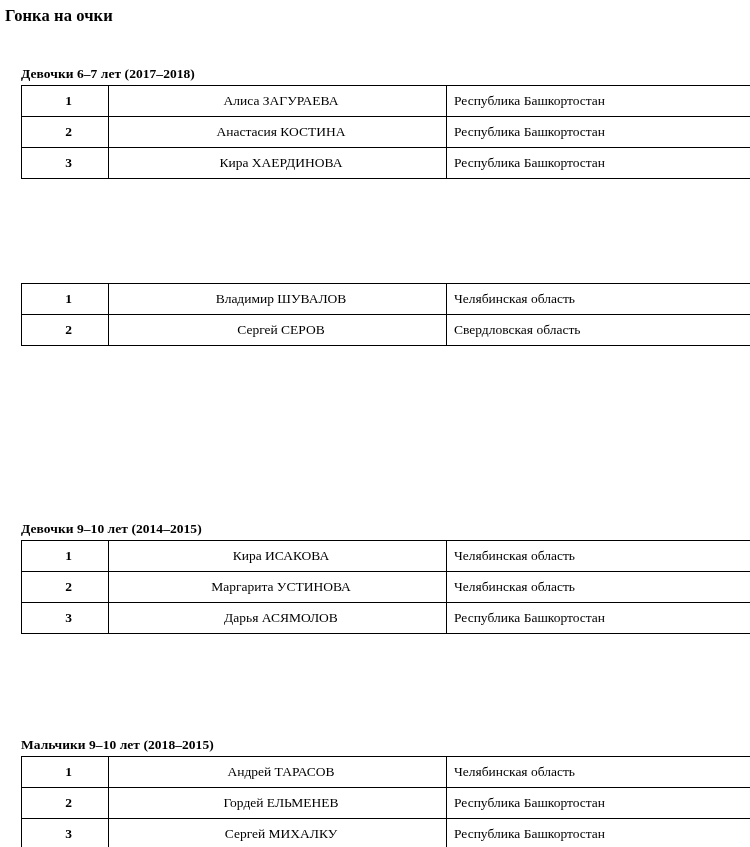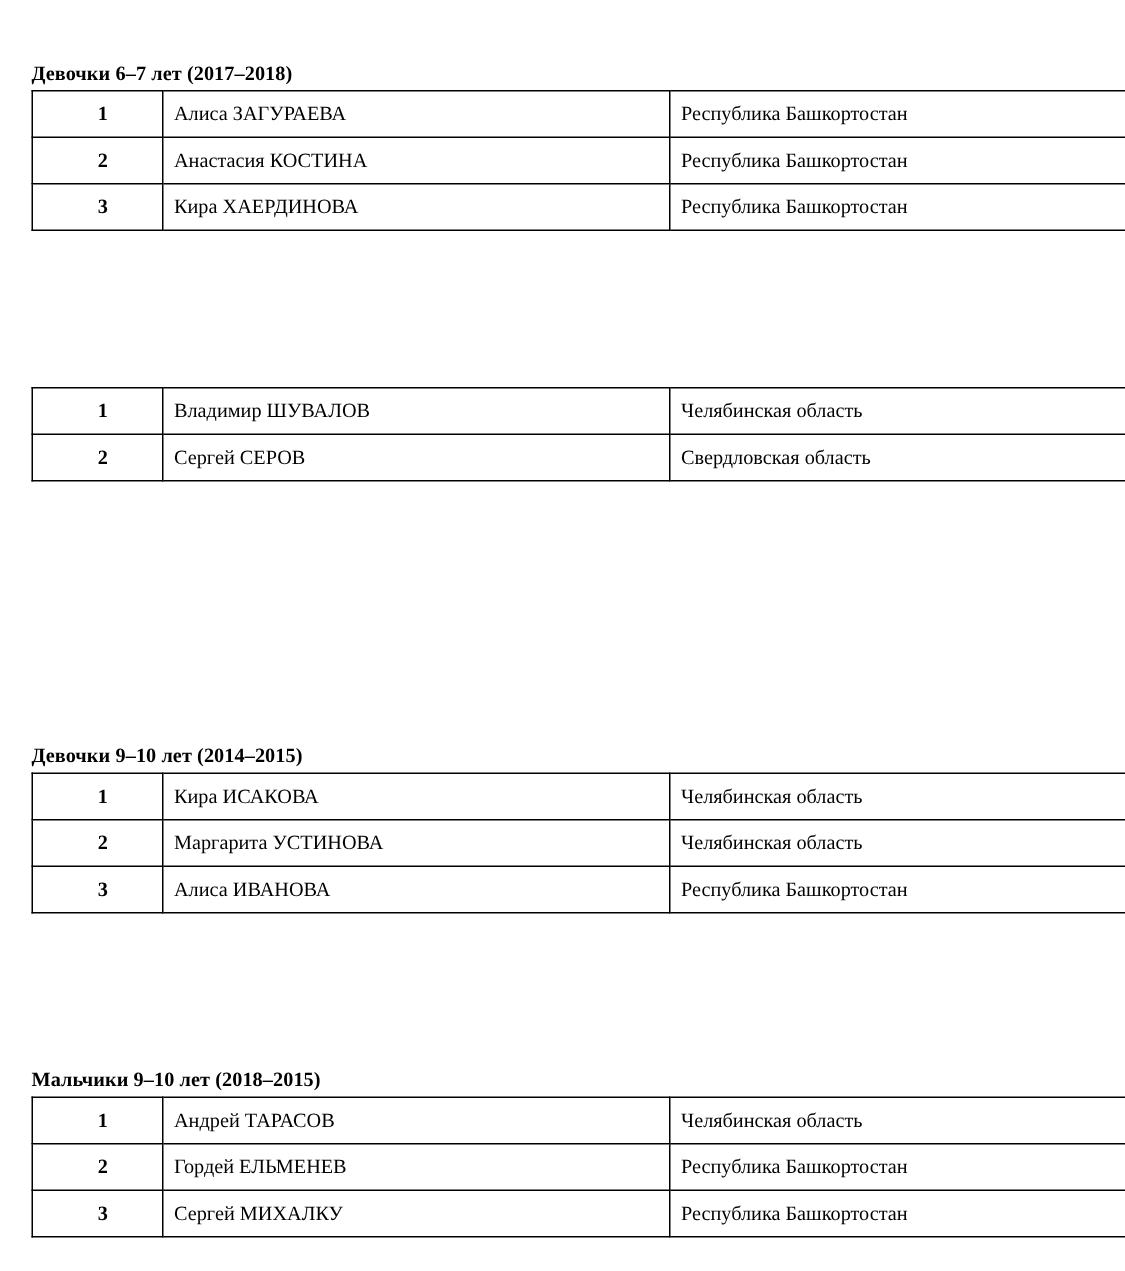--- a/index.html
+++ b/index.html
@@ -59,33 +59,35 @@
     overflow: hidden;
   }
   td.rank {
     width: 79px;
     text-align: center;
     font-weight: bold;
     padding-left: 0;
   }
   td.name {
     width: 330px;
+    text-align: center;
   }
   td.region {
     width: 330px;
   }
   
   .gap-title   { height: 26px; }
   .gap-section { height: 72px; }
 </style>
 </head>
 <body>
 
 <div class="page">
 
+  <h1 class="doc-title">Гонка на очки</h1>
 
   <div class="gap-title"></div>
 
   <div id="sections-container">
       <div class="section">
         <div class="section-header">Девочки 6–7 лет (2017–2018)</div>
         <table class="results">
           <tbody>
             <tr>
               <td class="rank">1</td>
@@ -133,21 +135,21 @@
               <td class="name">Кира ИСАКОВА</td>
               <td class="region">Челябинская область</td>
             </tr>
             <tr>
               <td class="rank">2</td>
               <td class="name">Маргарита УСТИНОВА</td>
               <td class="region">Челябинская область</td>
             </tr>
             <tr>
               <td class="rank">3</td>
-              <td class="name">Алиса ИВАНОВА</td>
+              <td class="name">Дарья АСЯМОЛОВ</td>
               <td class="region">Республика Башкортостан</td>
             </tr>
           </tbody>
         </table>
       </div>
       <div class="gap-section"></div>
       <div class="section">
         <div class="section-header">Мальчики 9–10 лет (2018–2015)</div>
         <table class="results">
           <tbody>

